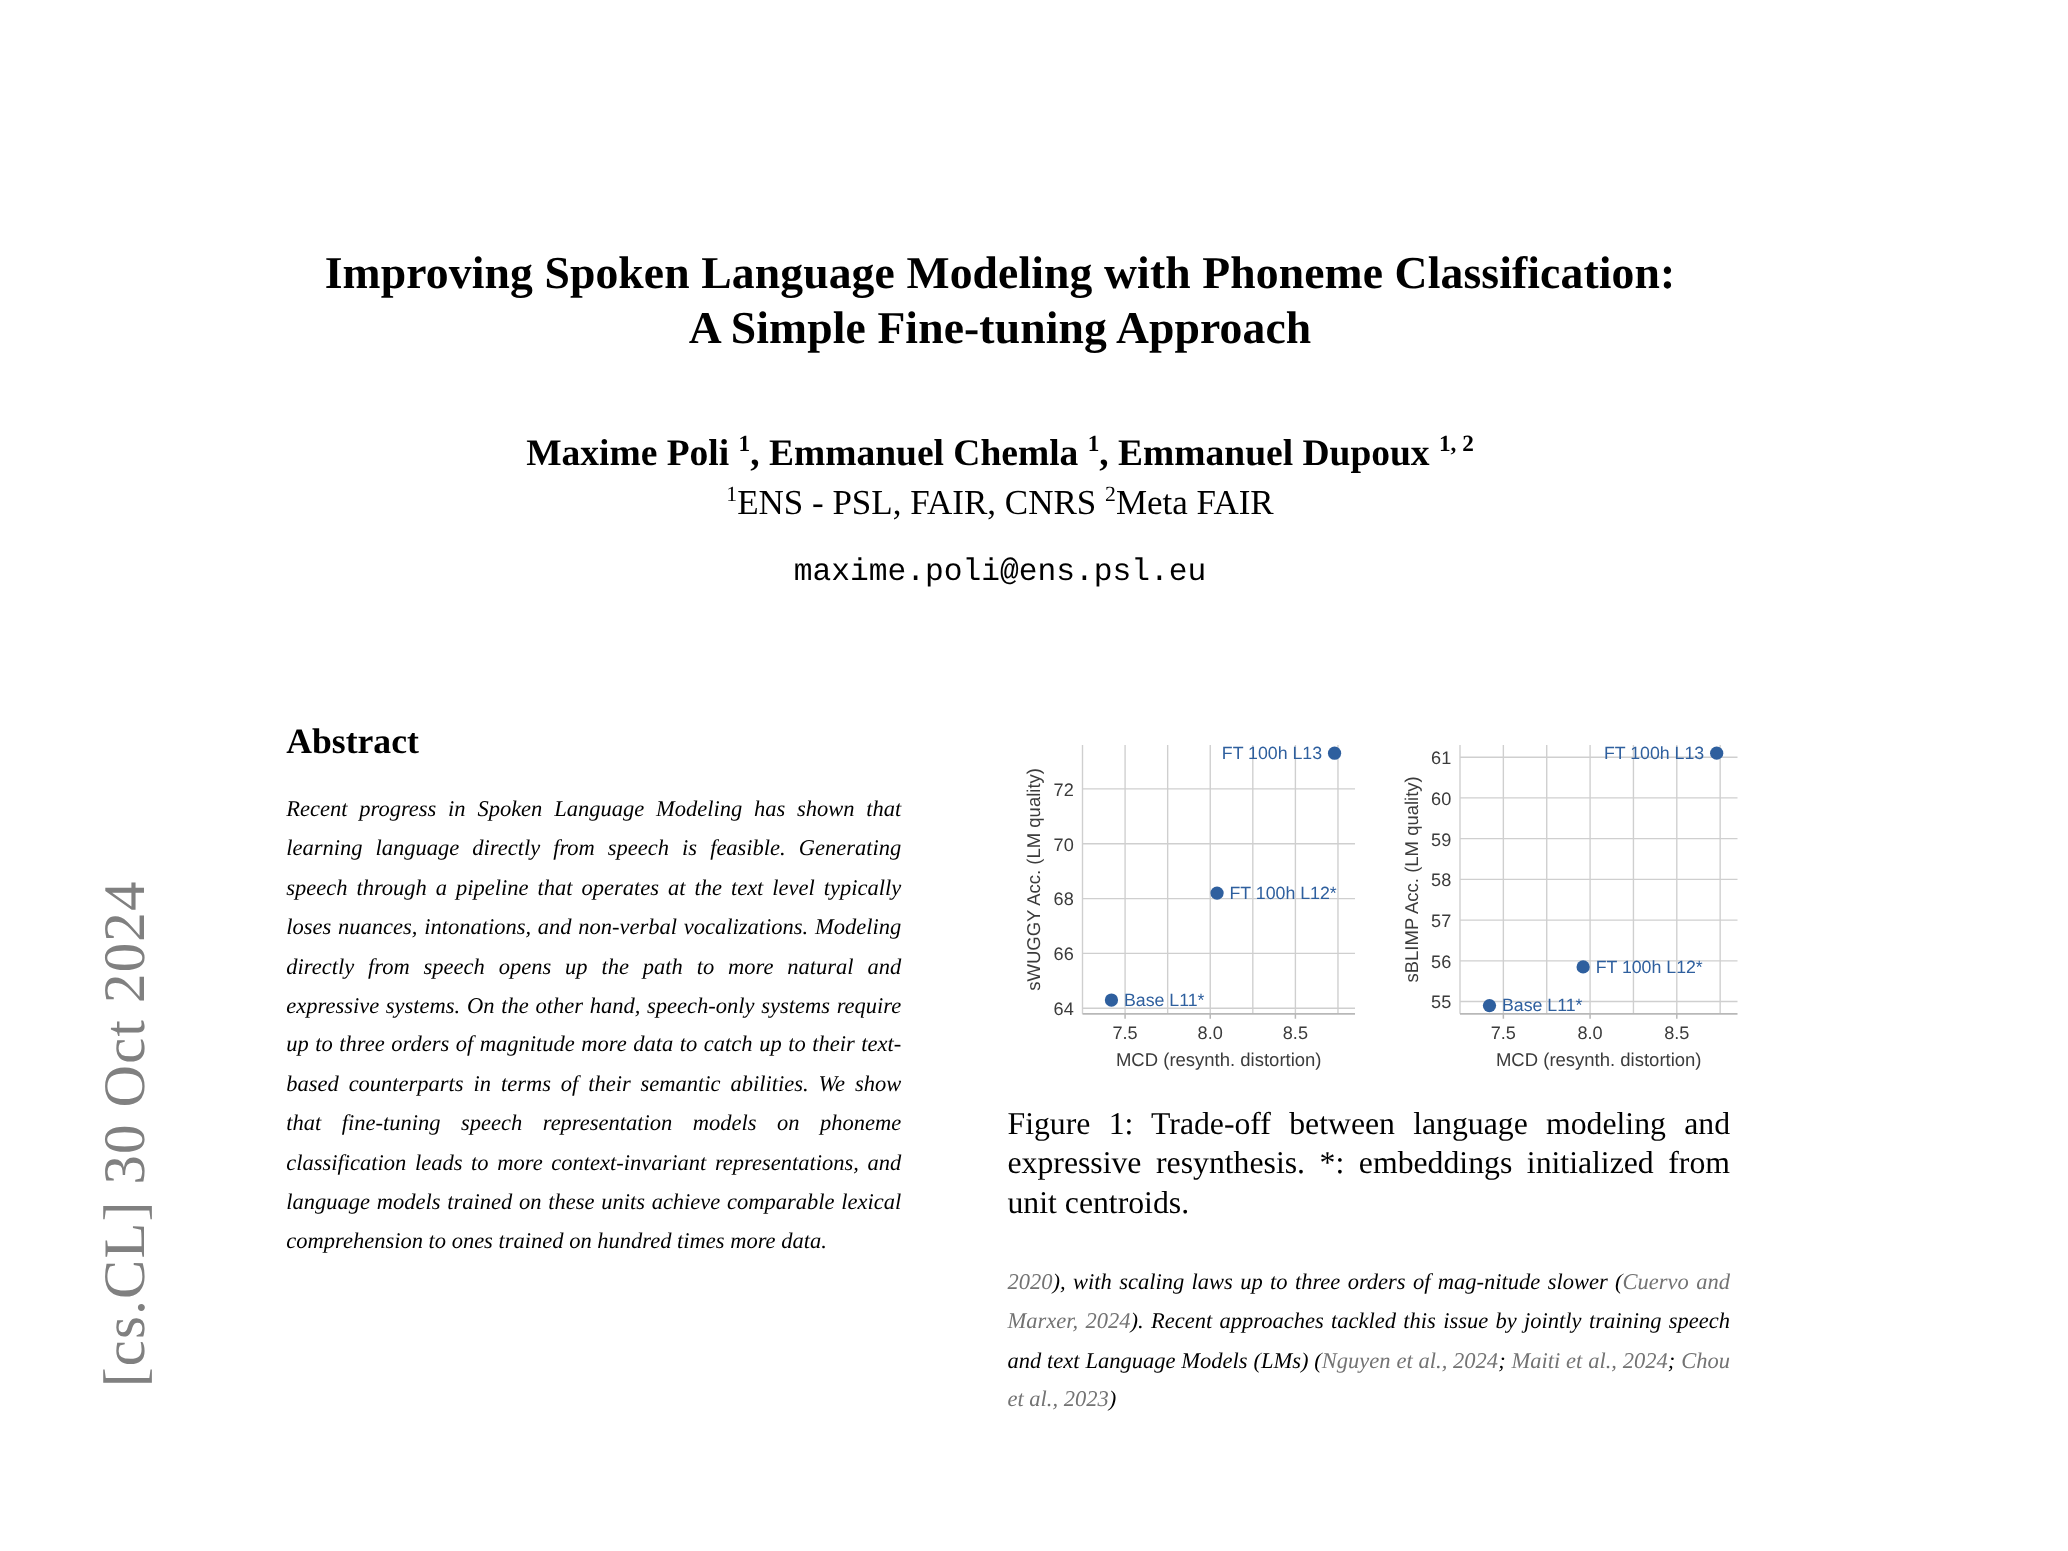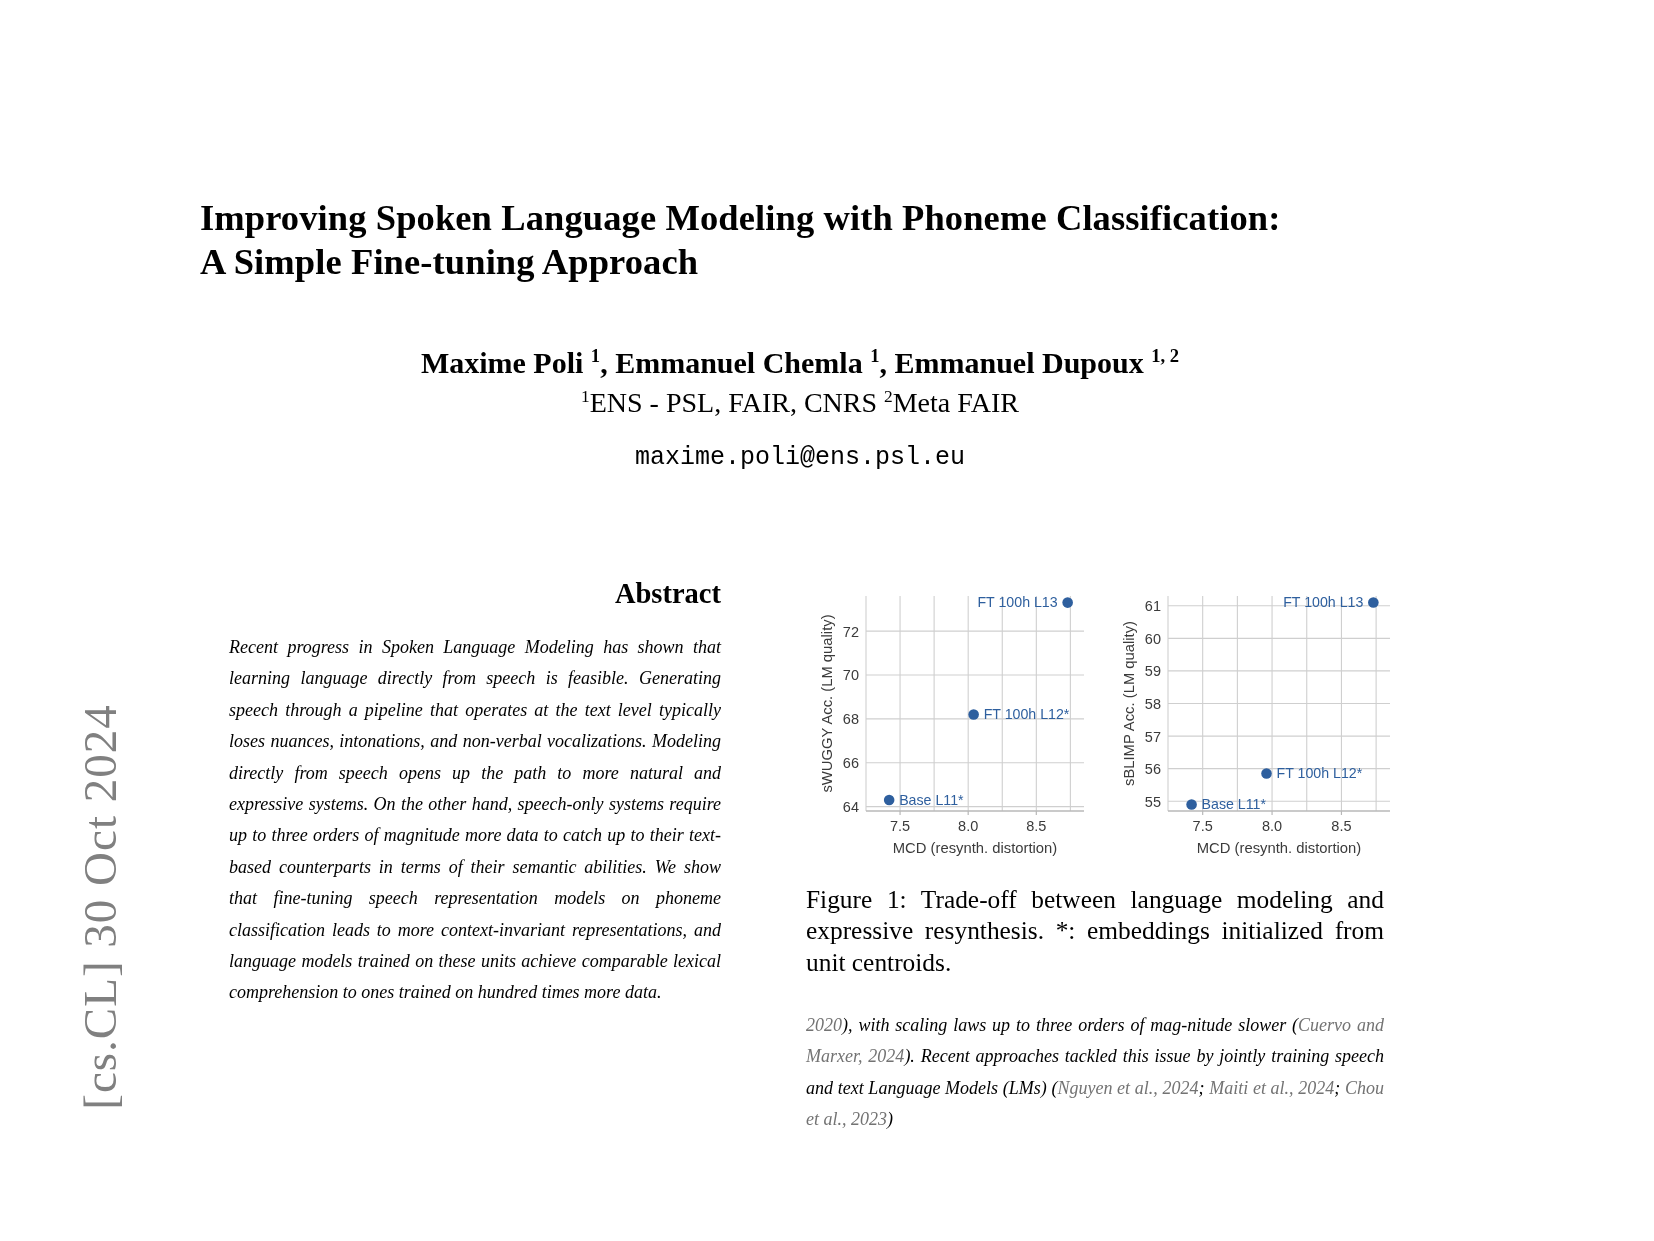--- a/index.html
+++ b/index.html
@@ -40,21 +40,21 @@
     width: 1654px;
     height: 1241px;
   }
 
   
   #title-block {
     position: absolute;
     left: 200px;
     top: 196px;
     width: 1200px;
-    text-align: left;
+    text-align: center;
   }
   .paper-title {
     font-family: "Liberation Serif", serif;
     font-weight: bold;
     font-size: 36.5px;
     line-height: 44px;
     letter-spacing: 0.1px;
   }
 
   #authors-block {
@@ -90,21 +90,21 @@
 
   
   .col {
     position: absolute;
     width: 492px;
   }
   #col-left  { left: 229px; top: 578px; }
   #col-right { left: 806px; top: 578px; }
 
   .abstract-head {
-    text-align: right;
+    text-align: left;
     font-weight: bold;
     font-size: 28.5px;
     line-height: 32px;
     margin: 0 0 22px 0;
     font-family: "Liberation Serif", serif;
   }
   .body-text {
     font-family: "Liberation Serif", serif;
     font-size: 18px;
     line-height: 31.4px;

